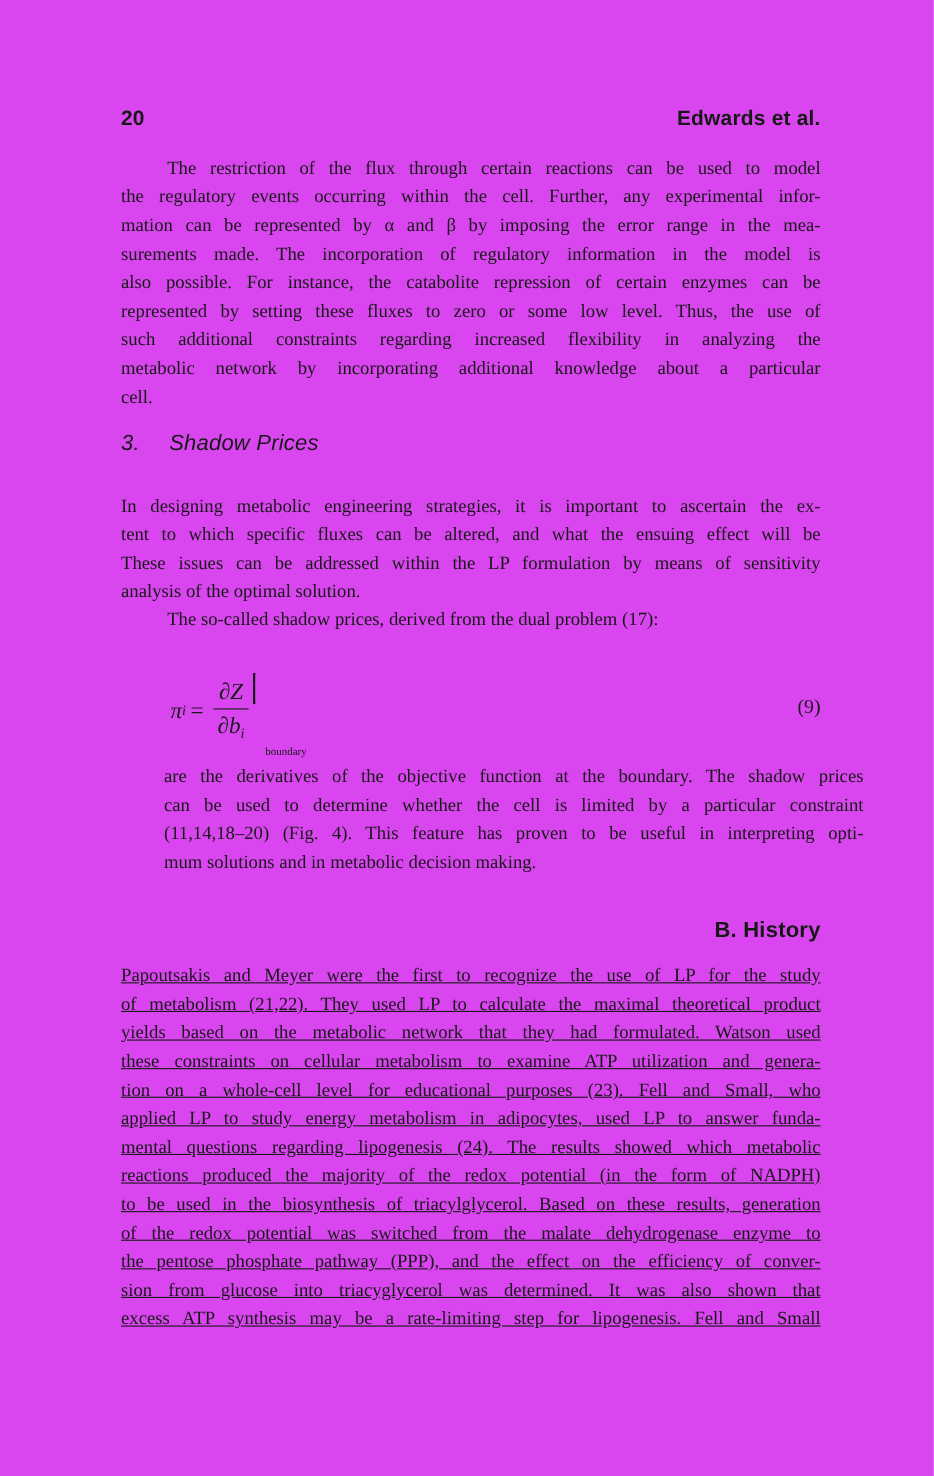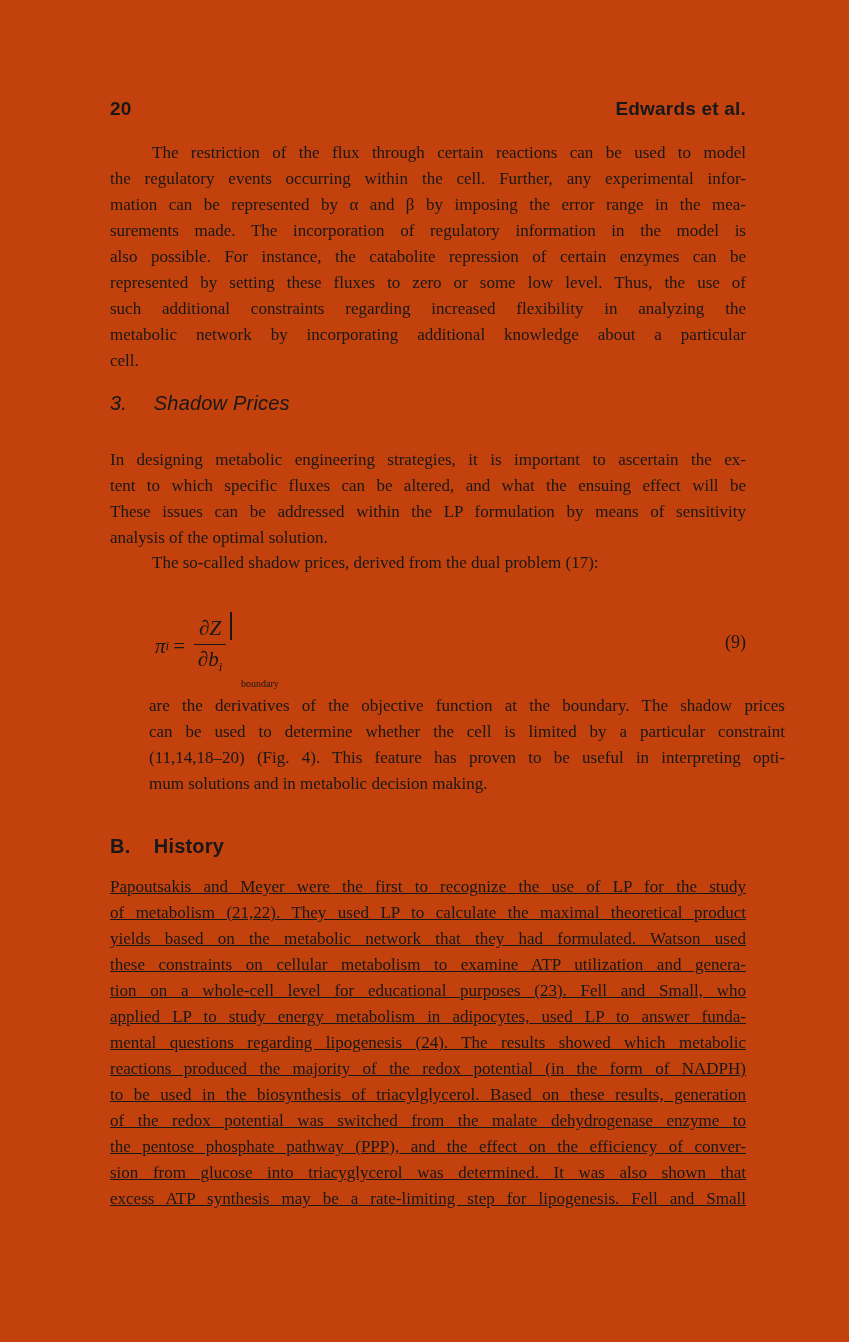--- a/index.html
+++ b/index.html
@@ -1,18 +1,18 @@
 <!DOCTYPE html>
 <html><head>
 <meta charset="utf-8">
 <style>
   html,body { margin:0; padding:0; background:#e8e8e8; }
   .page {
     position:relative; width:849px; height:1342px;
-    background:#c2410c; color:#181818; overflow:hidden;
+    background:#d946ef; color:#181818; overflow:hidden;
     font-family:"Liberation Serif", serif;
   }
   .block { position:absolute; left:110px; width:636px; }
 
   
   .running-header {
     top:98px; display:flex; justify-content:space-between; align-items:baseline;
     font-family:"Liberation Sans", sans-serif; font-weight:bold; font-size:19px;
     letter-spacing:.2px;
   }
@@ -21,21 +21,21 @@
   .para { font-size:17px; line-height:26px; }
   .para .line { text-align:justify; text-align-last:justify; white-space:normal; }
   .para .line.last { text-align-last:left; }
   .para.justify-all .line.last { text-align-last:justify; }
   .line.fi { text-indent:42px; }
 
   
   .sec-heading { font-family:"Liberation Sans", sans-serif; font-size:20px; letter-spacing:.2px; }
   .sec-heading .sec-num { display:inline-block; min-width:38px; }
   .sec-italic { font-style:italic; }
-  .sec-bold { font-weight:bold; }
+  .sec-bold { font-weight:bold;text-align:right; }
 
   
   .equation { top:608px; height:86px; }
   .eq-row { position:relative; display:flex; align-items:center; height:76px; padding-left:45px; }
   .eq-main { display:flex; align-items:center; font-style:italic; font-size:21px; }
   .eq-main sub { font-size:13px; font-style:italic; }
   .eq-equals { margin:0 9px 0 4px; font-style:normal; }
   .frac { display:inline-flex; flex-direction:column; align-items:center; }
   .frac .num { padding:0 5px 3px; border-bottom:1.7px solid #181818; }
   .frac .den { padding-top:2px; }

